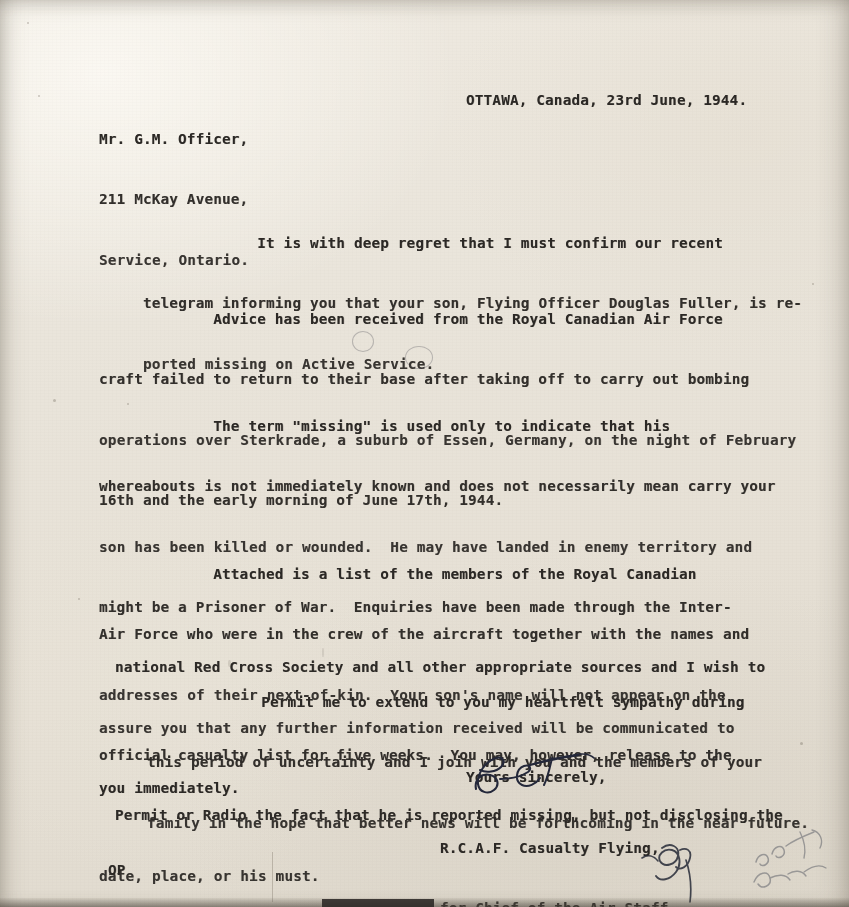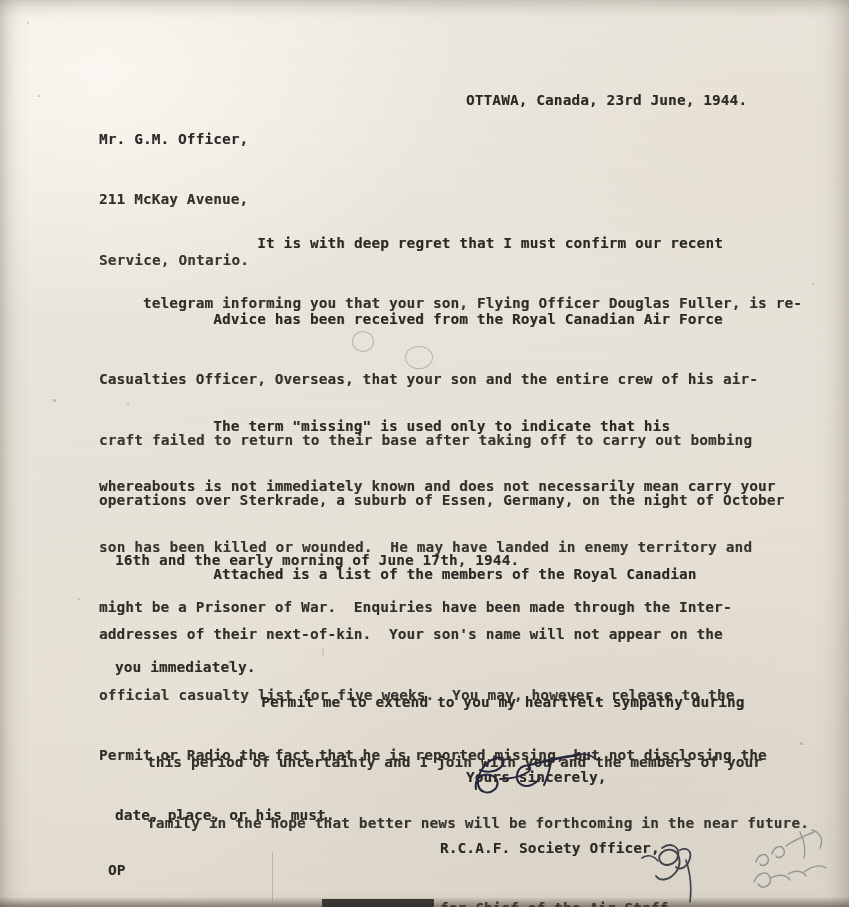--- a/index.html
+++ b/index.html
@@ -175,58 +175,61 @@
   <div class="typed" id="addressBlock">
     <span class="ln">Mr. G.M. Officer,</span>
     <span class="ln">211 McKay Avenue,</span>
     <span class="ln">Service, Ontario.</span>
   </div>
 
 
   <div class="typed" id="para1">
     <span class="ln">             It is with deep regret that I must confirm our recent</span>
     <span class="ln">telegram informing you that your son, Flying Officer Douglas Fuller, is re-</span>
+    <span class="ln">ported missing on Active Service.</span>
   </div>
 
   <div class="typed" id="para2">
     <span class="ln">             Advice has been received from the Royal Canadian Air Force</span>
-    <span class="ln">Casualties Officer, Overseas, that your son and the entire crew of his air-</span>
     <span class="ln">craft failed to return to their base after taking off to carry out bombing</span>
-    <span class="ln">operations over Sterkrade, a suburb of Essen, Germany, on the night of October</span>
+    <span class="ln">operations over Sterkrade, a suburb of Essen, Germany, on the night of February</span>
     <span class="ln">16th and the early morning of June 17th, 1944.</span>
   </div>
 
   <div class="typed" id="para3">
     <span class="ln">             The term "missing" is used only to indicate that his</span>
     <span class="ln">whereabouts is not immediately known and does not necessarily mean carry your</span>
     <span class="ln">son has been killed or wounded.  He may have landed in enemy territory and</span>
     <span class="ln">might be a Prisoner of War.  Enquiries have been made through the Inter-</span>
+    <span class="ln">national Red Cross Society and all other appropriate sources and I wish to</span>
+    <span class="ln">assure you that any further information received will be communicated to</span>
     <span class="ln">you immediately.</span>
   </div>
 
   <div class="typed" id="para4">
     <span class="ln">             Attached is a list of the members of the Royal Canadian</span>
+    <span class="ln">Air Force who were in the crew of the aircraft together with the names and</span>
     <span class="ln">addresses of their next-of-kin.  Your son's name will not appear on the</span>
     <span class="ln">official casualty list for five weeks.  You may, however, release to the</span>
     <span class="ln">Permit or Radio the fact that he is reported missing, but not disclosing the</span>
     <span class="ln">date, place, or his must.</span>
   </div>
 
   <div class="typed" id="para5">
     <span class="ln">             Permit me to extend to you my heartfelt sympathy during</span>
     <span class="ln">this period of uncertainty and I join with you and the members of your</span>
     <span class="ln">family in the hope that better news will be forthcoming in the near future.</span>
   </div>
 
   <div class="typed" id="closing">
     <span class="ln">Yours sincerely,</span>
   </div>
 
   <div class="typed" id="signatureBlock">
-    <span class="ln">R.C.A.F. Society Officer,</span>
+    <span class="ln">R.C.A.F. Casualty Flying,</span>
     <span class="ln">for Chief of the Air Staff.</span>
   </div>
 
   <div class="typed" id="typistMark">
     <span class="ln">OP</span>
   </div>
 
   <div class="handwriting" id="signatureMark">
     <svg viewBox="0 0 130 50" width="130" height="50" xmlns="http://www.w3.org/2000/svg">
       <g fill="none" stroke="#24283a" stroke-linecap="round" stroke-linejoin="round">

